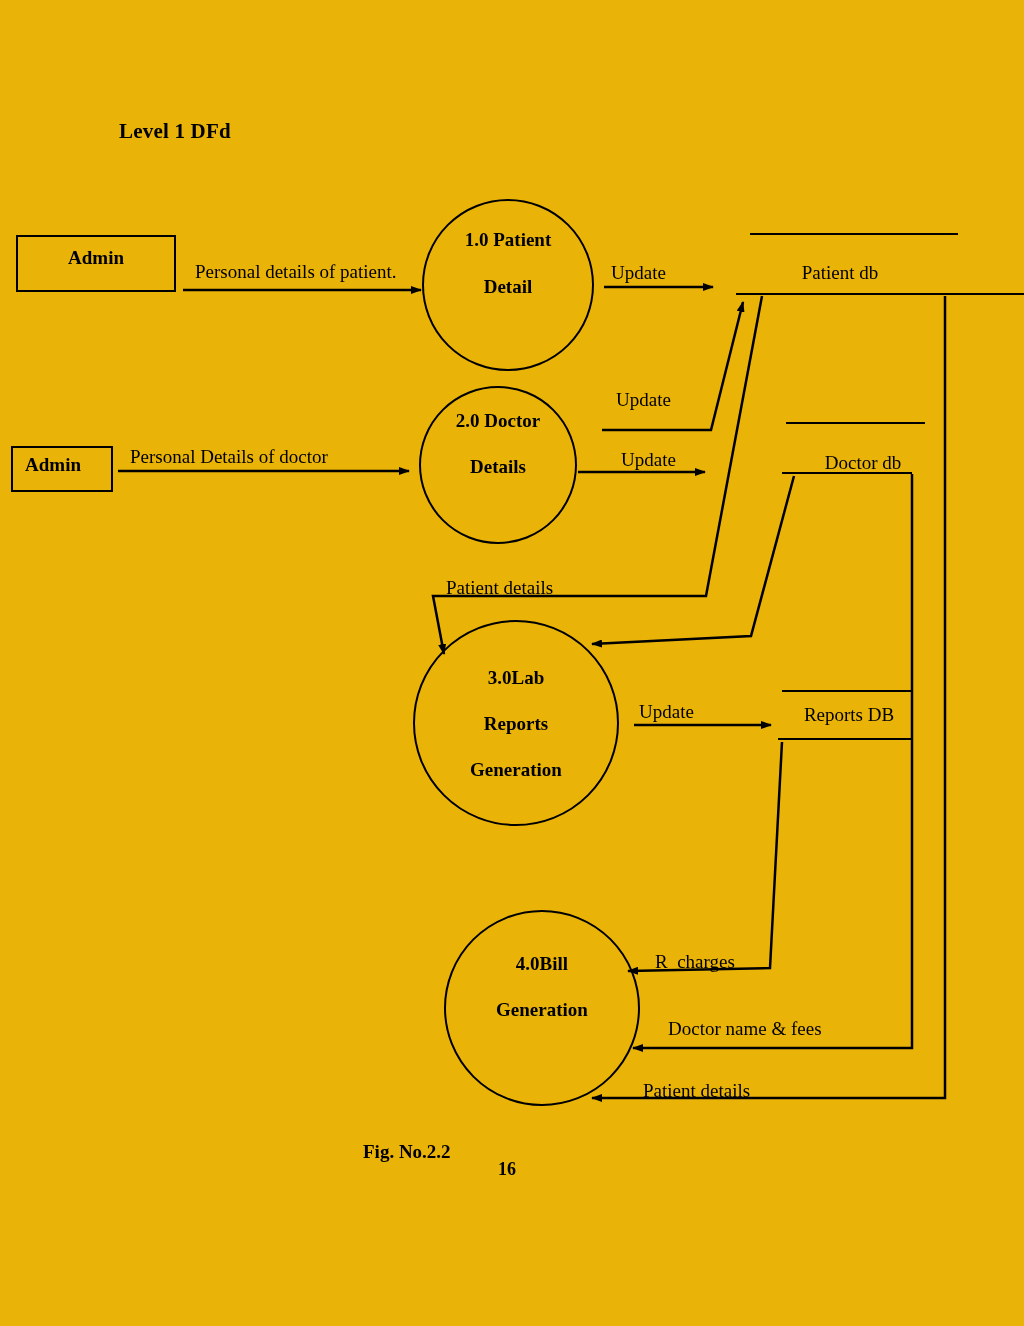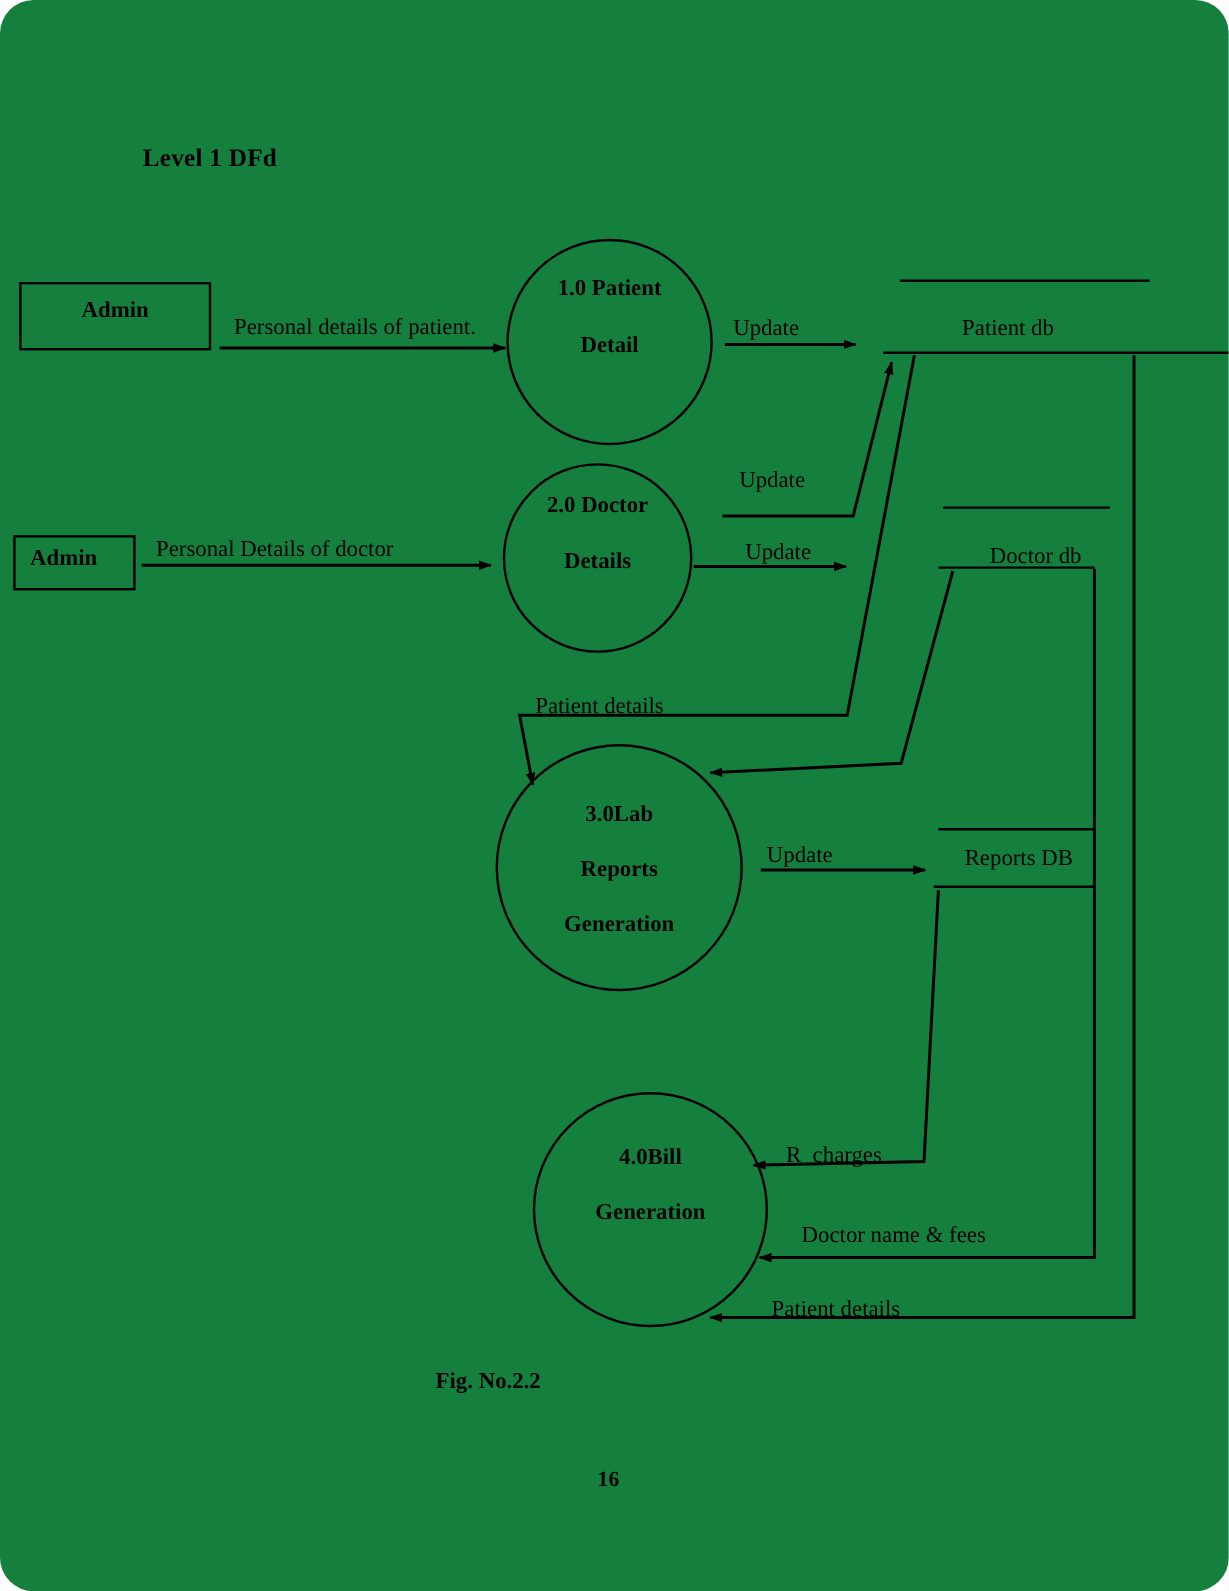--- a/index.html
+++ b/index.html
@@ -9,23 +9,22 @@
     background: #ffffff;
   }
   body {
     font-family: "Liberation Serif", "DejaVu Serif", serif;
     color: #000000;
   }
   #page {
     position: relative;
     width: 1024px;
     height: 1326px;
-    background: #15803d;
+    background: #eab308;
     overflow: hidden;
-    border-radius: 28px;
   }
   #diagram-svg {
     position: absolute;
     left: 0;
     top: 0;
     width: 1024px;
     height: 1326px;
   }
   .heading {
     position: absolute;
@@ -147,15 +146,15 @@
     <polyline points="912,474 912,1048 633,1048" fill="none" stroke="#000000" stroke-width="2.5" marker-end="url(#arrowhead)"></polyline>
     <text x="668" y="1035" class="flow-label">Doctor name &amp; fees</text>
 
     <polyline points="945,296 945,1098 592,1098" fill="none" stroke="#000000" stroke-width="2.5" marker-end="url(#arrowhead)"></polyline>
     <text x="643" y="1097" class="flow-label">Patient details</text>
 
   </svg>
 
   <div class="caption" style="left:363px; top:1141px;">Fig. No.2.2</div>
 
-  <div class="page-number" style="left:498px; top:1222px;">16</div>
+  <div class="page-number" style="left:498px; top:1159px;">16</div>
 
 </div>
 
 </body></html>

